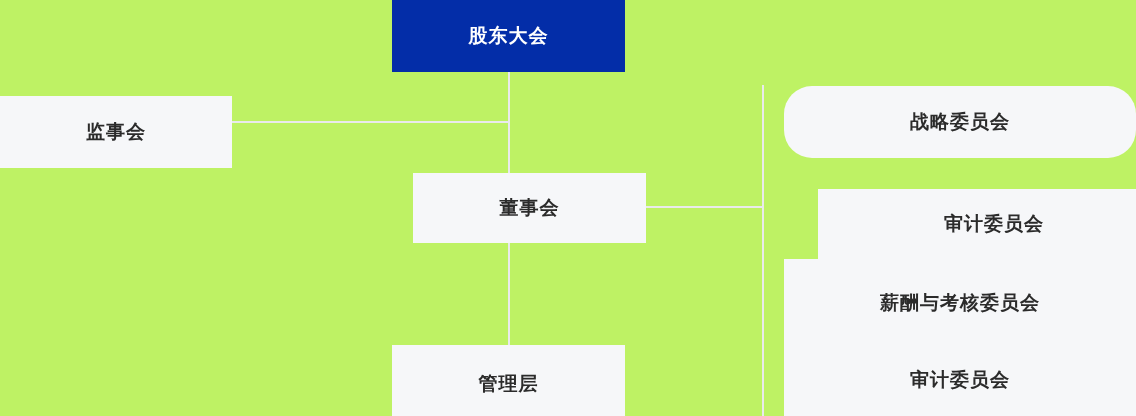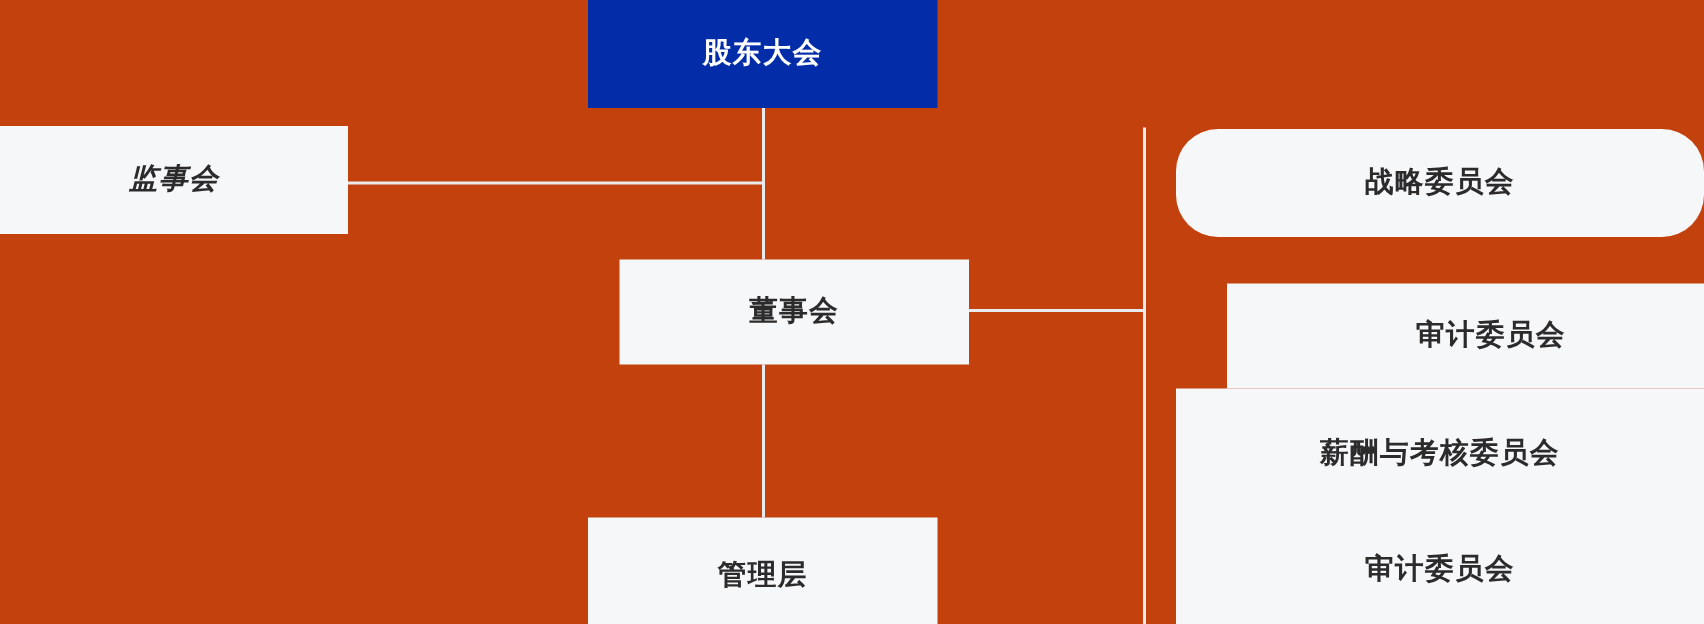--- a/index.html
+++ b/index.html
@@ -8,21 +8,21 @@
     padding: 0;
     background: #000000;
   }
   body {
     font-family: "Liberation Sans", "DejaVu Sans", sans-serif;
   }
   #chart-canvas {
     position: relative;
     width: 1136px;
     height: 416px;
-    background: #c2410c;
+    background: #bef264;
     overflow: hidden;
   }
   .node {
     position: absolute;
     box-sizing: border-box;
     display: flex;
     align-items: center;
     justify-content: center;
     text-align: center;
     font-size: 19px;
@@ -61,21 +61,21 @@
   <div class="connector connector-v" style="left:508px; top:243px; height:102px;"></div>
 
   <div class="connector connector-h" style="left:625px; top:206px; width:139px;"></div>
 
   <div class="connector connector-v" style="left:762px; top:85px; height:331px;"></div>
 
   <div class="node node-accent" style="left:392px; top:0px; width:233px; height:72px;">
     <span>股东大会</span>
   </div>
 
-  <div class="node node-light" style="left:0px; top:84px; width:232px; height:72px;font-style:italic;">
+  <div class="node node-light" style="left:0px; top:96px; width:232px; height:72px;">
     <span>监事会</span>
   </div>
 
   <div class="node node-light" style="left:413px; top:173px; width:233px; height:70px;">
     <span>董事会</span>
   </div>
 
   <div class="node node-light" style="left:392px; top:345px; width:233px; height:79px;">
     <span>管理层</span>
   </div>

